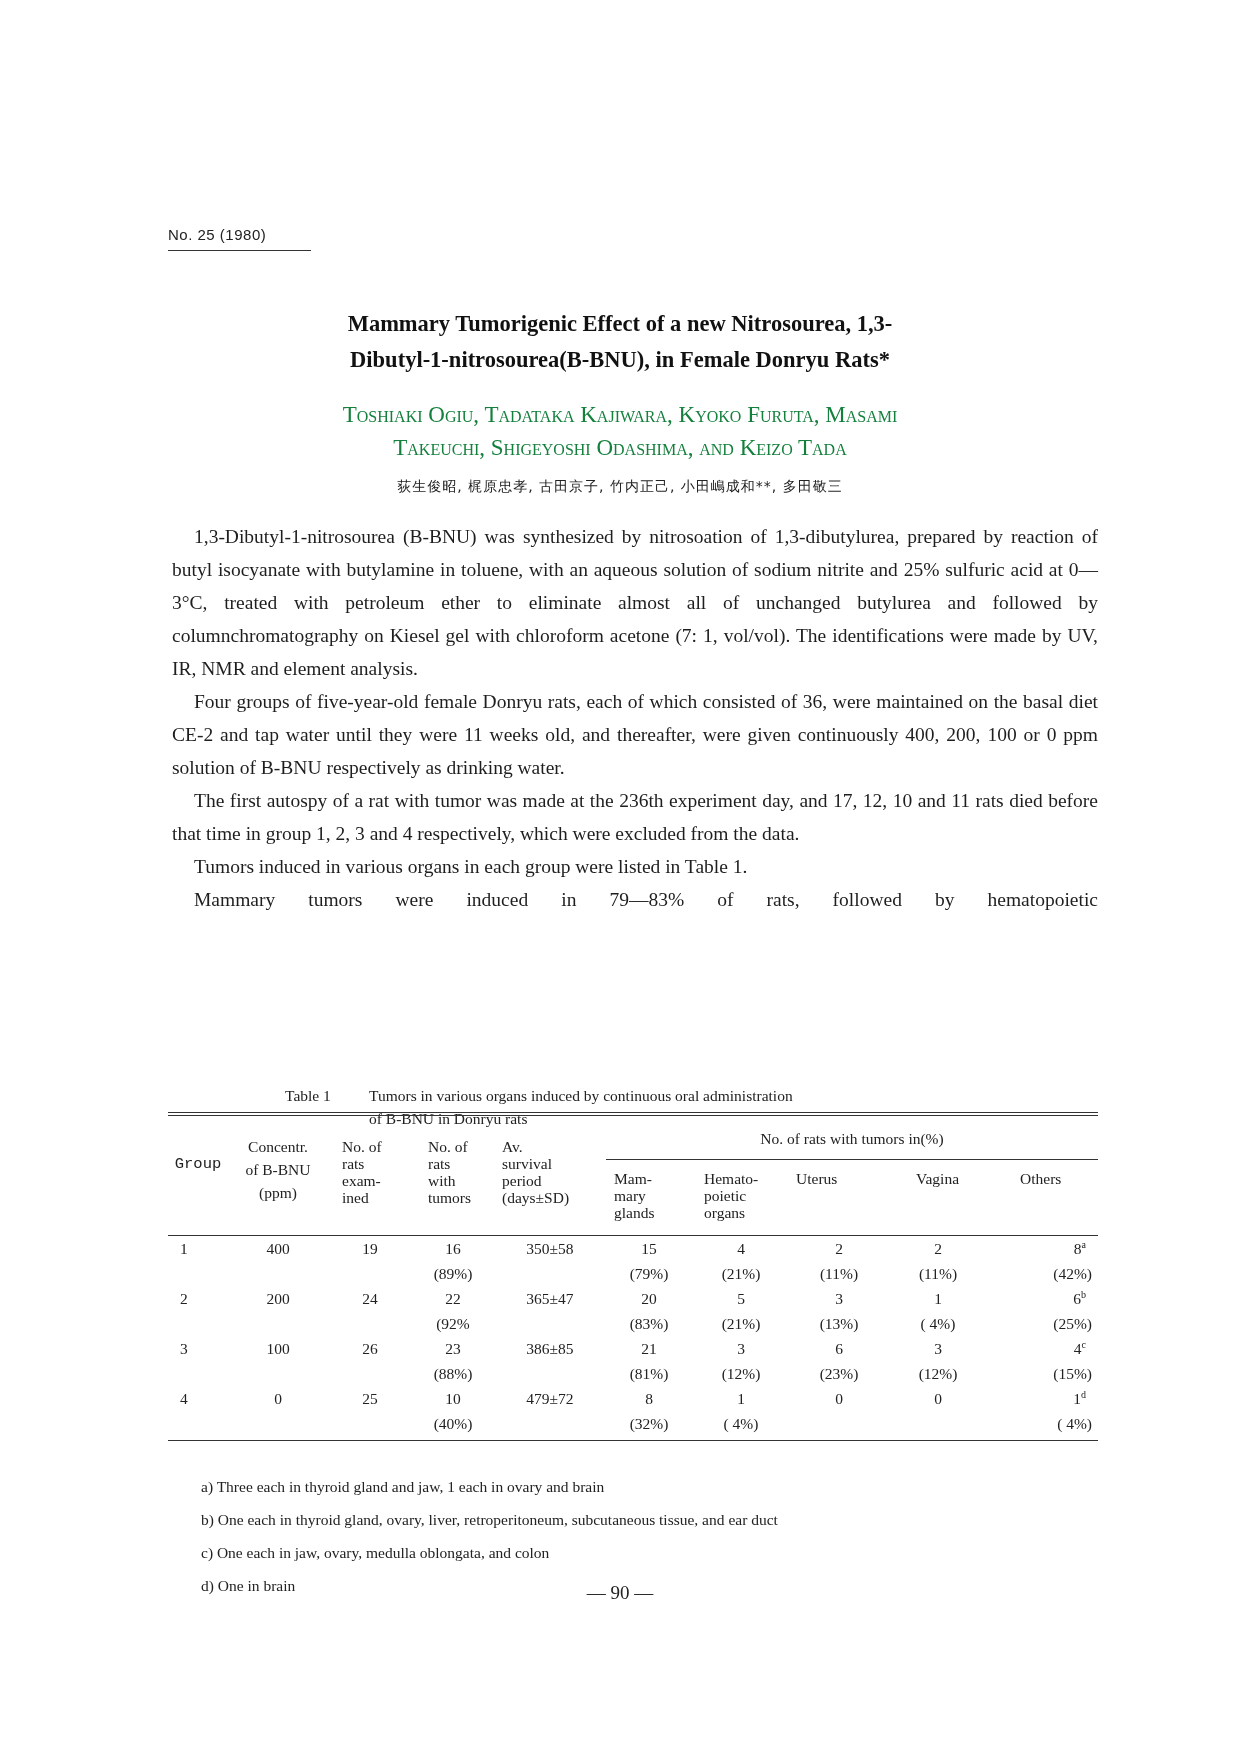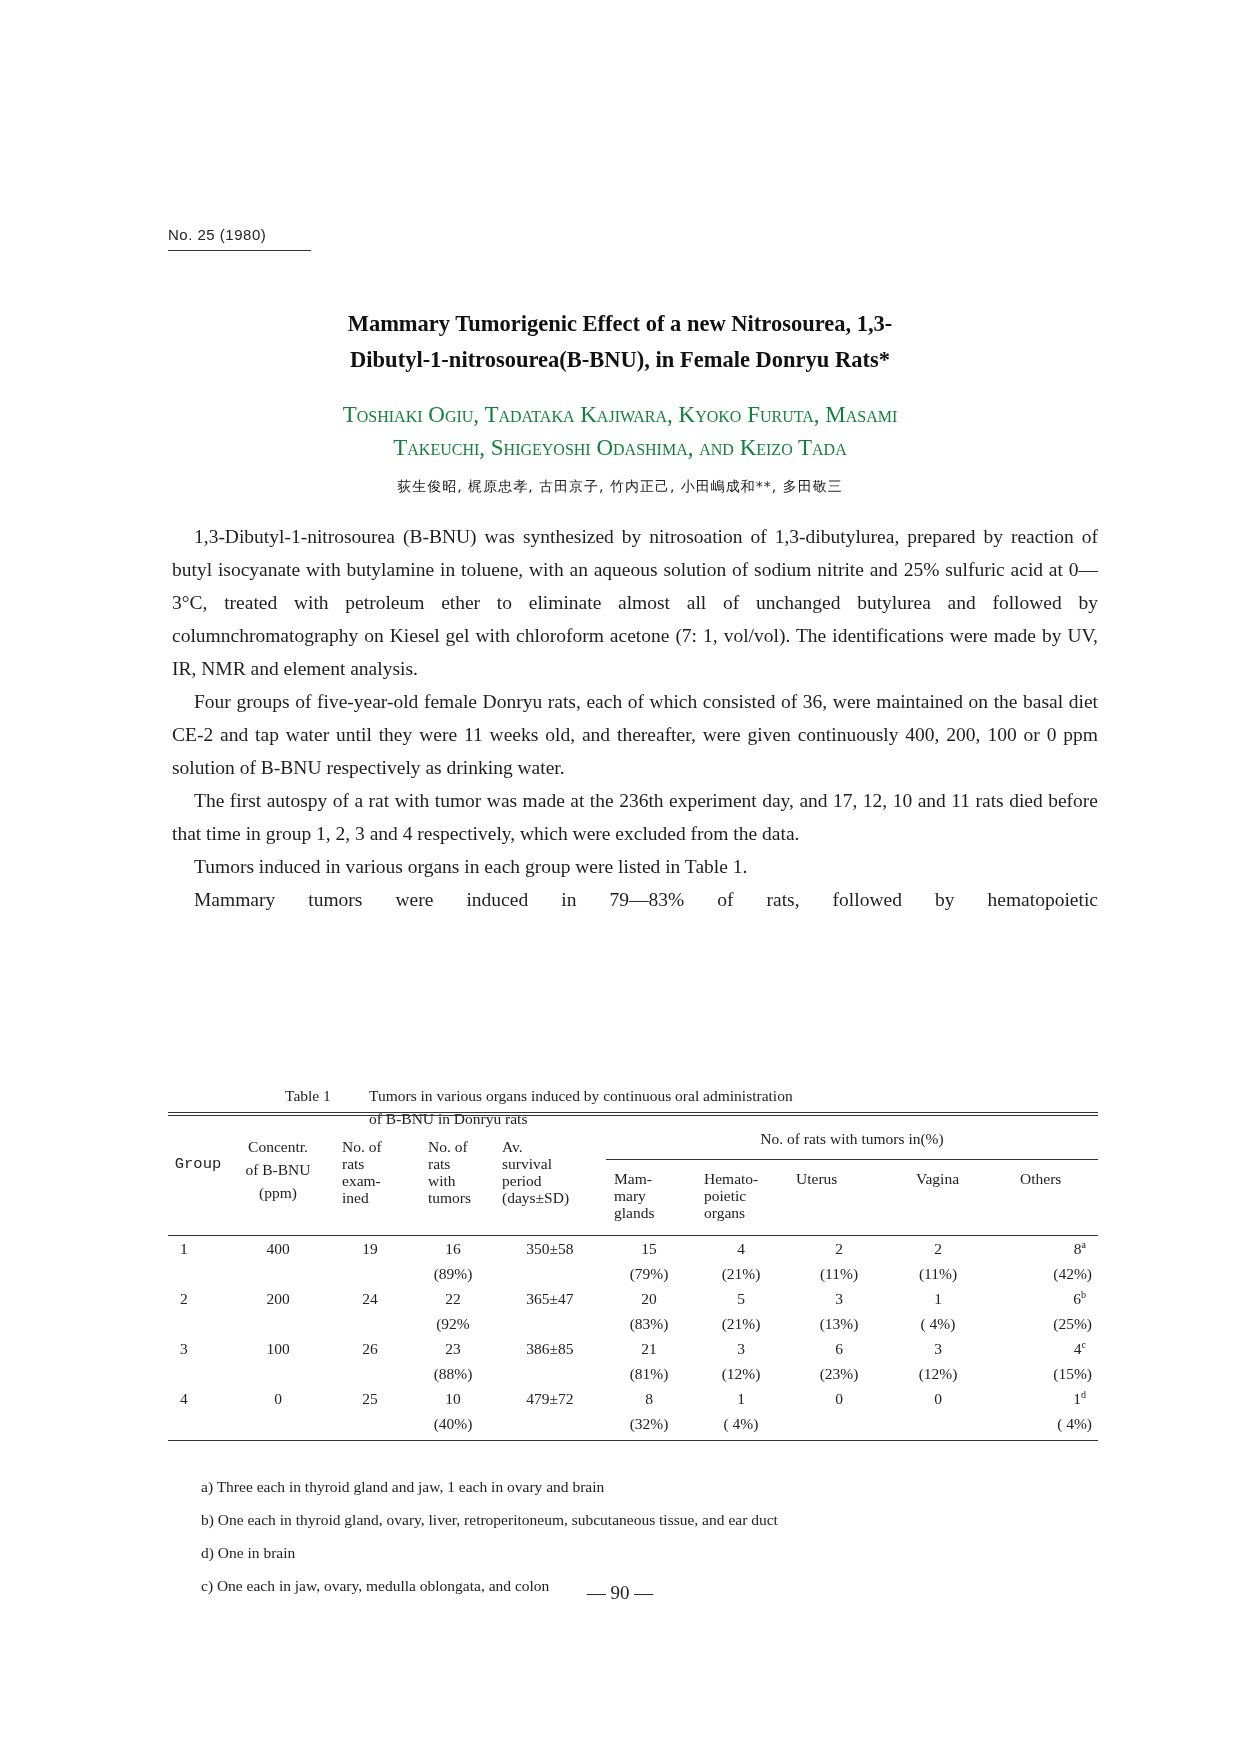--- a/index.html
+++ b/index.html
@@ -227,17 +227,17 @@
           <td style="text-align: right; padding-right: 6px;">( 4%)</td>
         </tr>
       </tbody>
   </table>
   <div class="rule-bottom"></div>
 </div>
 
 <div class="footnotes">
   <div>a) Three each in thyroid gland and jaw, 1 each in ovary and brain</div>
   <div>b) One each in thyroid gland, ovary, liver, retroperitoneum, subcutaneous tissue, and ear duct</div>
+  <div>c) One each in jaw, ovary, medulla oblongata, and colon</div>
   <div>d) One in brain</div>
-  <div>c) One each in jaw, ovary, medulla oblongata, and colon</div>
 </div>
 
 <div class="page-no">— 90 —</div>
 
 </body></html>

